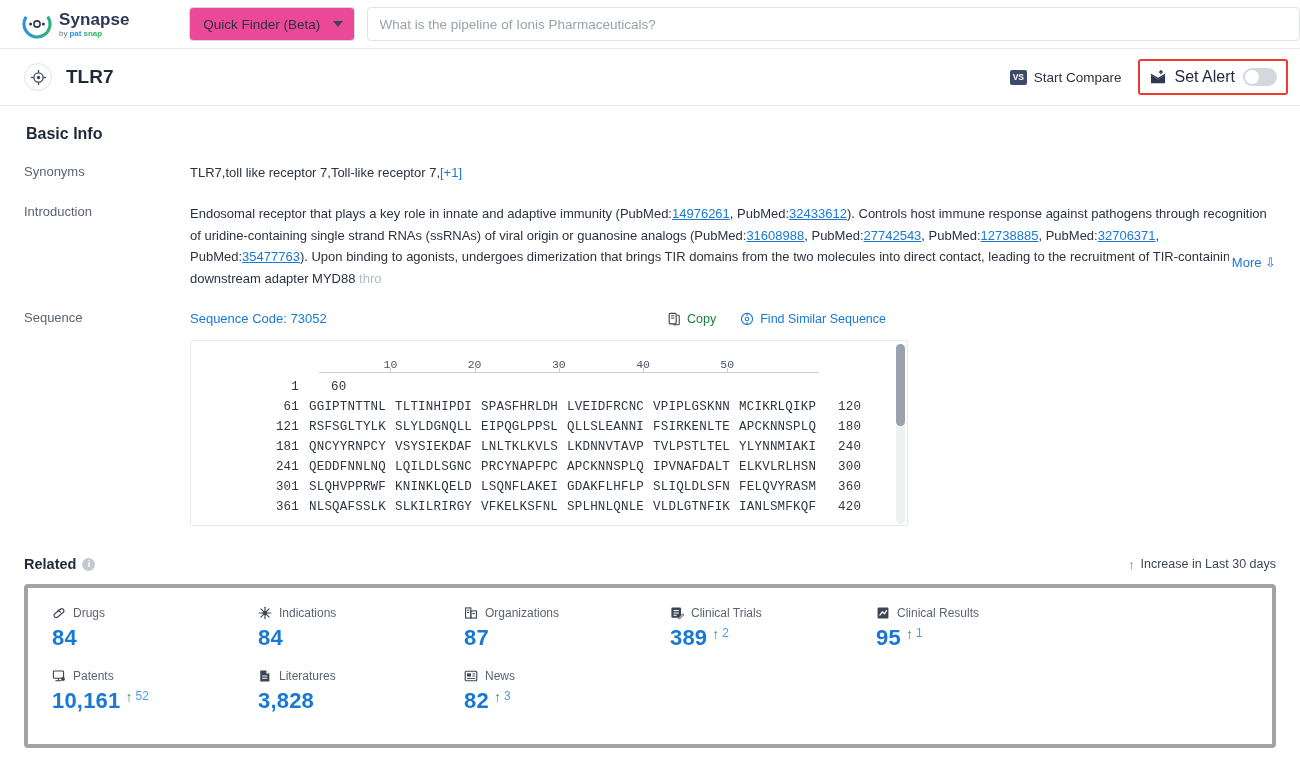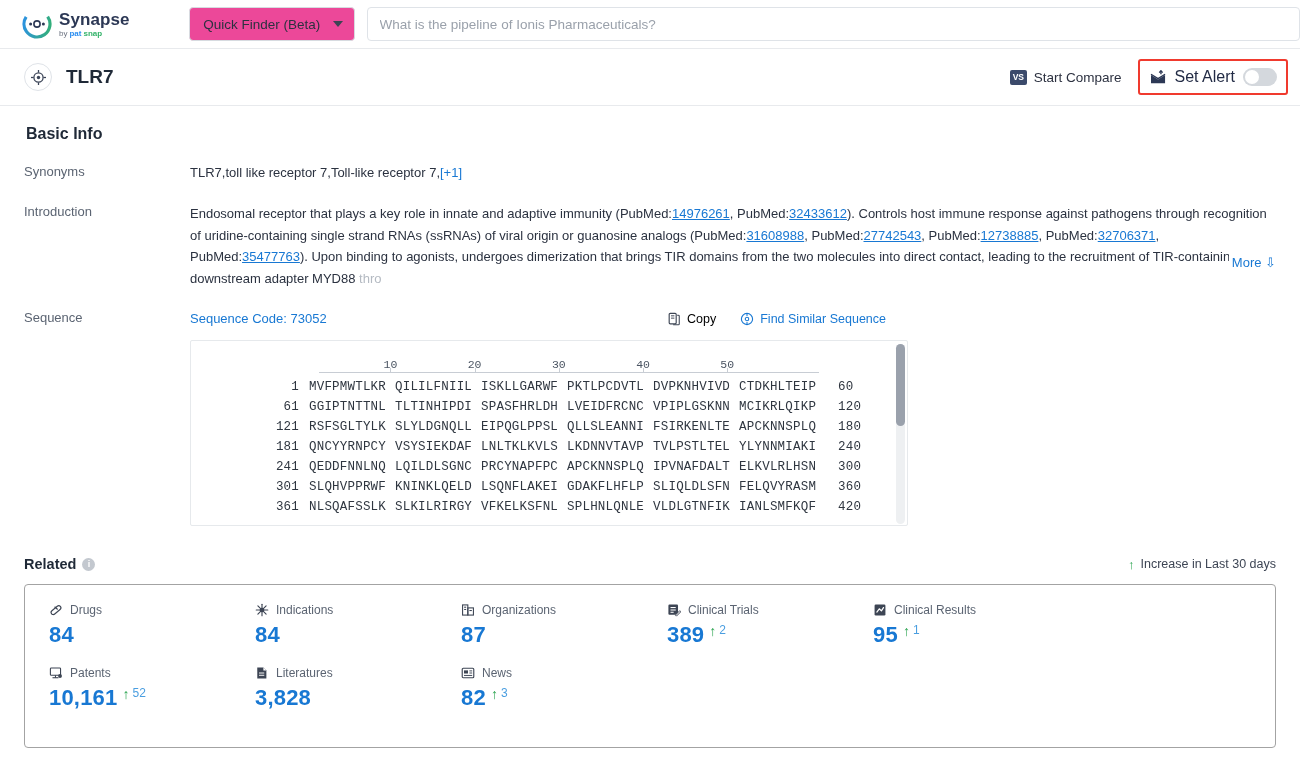--- a/index.html
+++ b/index.html
@@ -108,21 +108,21 @@
   .more {
     color: #1878d3; cursor: pointer; font-size: 13px; white-space: nowrap;
     position: absolute; right: 0; bottom: 16px; background: #fff; padding-left: 3px;
   }
 
   
   .seq-head { display: flex; align-items: flex-end; }
   .seq-code { font-size: 13px; color: #1878d3; cursor: pointer; }
   .seq-tools { margin-left: auto; display: flex; align-items: center; gap: 24px; padding-right: 390px; }
   .seq-tool { display: flex; align-items: center; gap: 6px; font-size: 12.5px; cursor: pointer; }
-  .seq-tool.copy { color: #000000; }
+  .seq-tool.copy { color: #15803d; }
   .seq-tool.find { color: #1878d3; }
 
   .seq-panel {
     margin-top: 11px;
     width: 718px; height: 186px;
     border: 1px solid #e6e9ec; border-radius: 2px;
     background: #fff;
     position: relative; overflow: hidden;
   }
   .seq-inner { padding: 14px 0 0 0; }
@@ -157,21 +157,21 @@
     color: #fff; font-size: 9px; font-weight: 700;
     display: inline-flex; align-items: center; justify-content: center;
     margin-left: 6px; cursor: pointer;
   }
   .legend { margin-left: auto; font-size: 12.5px; color: #3d4554; display: flex; align-items: center; gap: 6px; }
   .arrow-up { color: #2aa44f; font-size: 13px; line-height: 1; }
 
   .related-card {
     margin-top: 12px;
     width: 1252px; height: 164px;
-    border: 1px solid #a3a3a3; border-radius: 4px; background: #fff;
+    border: 4px solid #a3a3a3; border-radius: 4px; background: #fff;
     padding: 18px 0 0 24px;
   }
   .stat-grid { display: flex; flex-wrap: wrap; }
   .stat { width: 206px; margin-bottom: 18px; }
   .stat-head { display: flex; align-items: center; gap: 7px; }
   .stat-label { font-size: 12px; color: #5b6472; }
   .stat-val { margin-top: 5px; display: flex; align-items: flex-start; gap: 5px; }
   .stat-num { font-size: 22px; font-weight: 700; color: #1878d3; letter-spacing: .2px; }
   .stat-delta { display: flex; align-items: flex-start; gap: 3px; padding-top: 2px; }
   .delta-arrow { color: #2aa44f; font-size: 14px; line-height: 14px; font-weight: 700; }
@@ -315,28 +315,20 @@
               <div class="tick-label" style="left: 239.84px;">30</div>
               <div class="tick" style="left: 239.84px;"></div>
               <div class="tick-label" style="left: 324.04px;">40</div>
               <div class="tick" style="left: 324.04px;"></div>
               <div class="tick-label" style="left: 408.24px;">50</div>
               <div class="tick" style="left: 408.24px;"></div>
             </div>
           <div id="seq-lines">
               <div class="seq-line">
                 <span class="seq-num-l">1</span>
-                <span class="seq-chunks">
-                  <span>MVFPMWTLKR</span>
-                  <span>QILILFNIIL</span>
-                  <span>ISKLLGARWF</span>
-                  <span>PKTLPCDVTL</span>
-                  <span>DVPKNHVIVD</span>
-                  <span>CTDKHLTEIP</span>
-                </span>
                 <span class="seq-num-r">60</span>
               </div>
               <div class="seq-line">
                 <span class="seq-num-l">61</span>
                 <span class="seq-chunks">
                   <span>GGIPTNTTNL</span>
                   <span>TLTINHIPDI</span>
                   <span>SPASFHRLDH</span>
                   <span>LVEIDFRCNC</span>
                   <span>VPIPLGSKNN</span>

